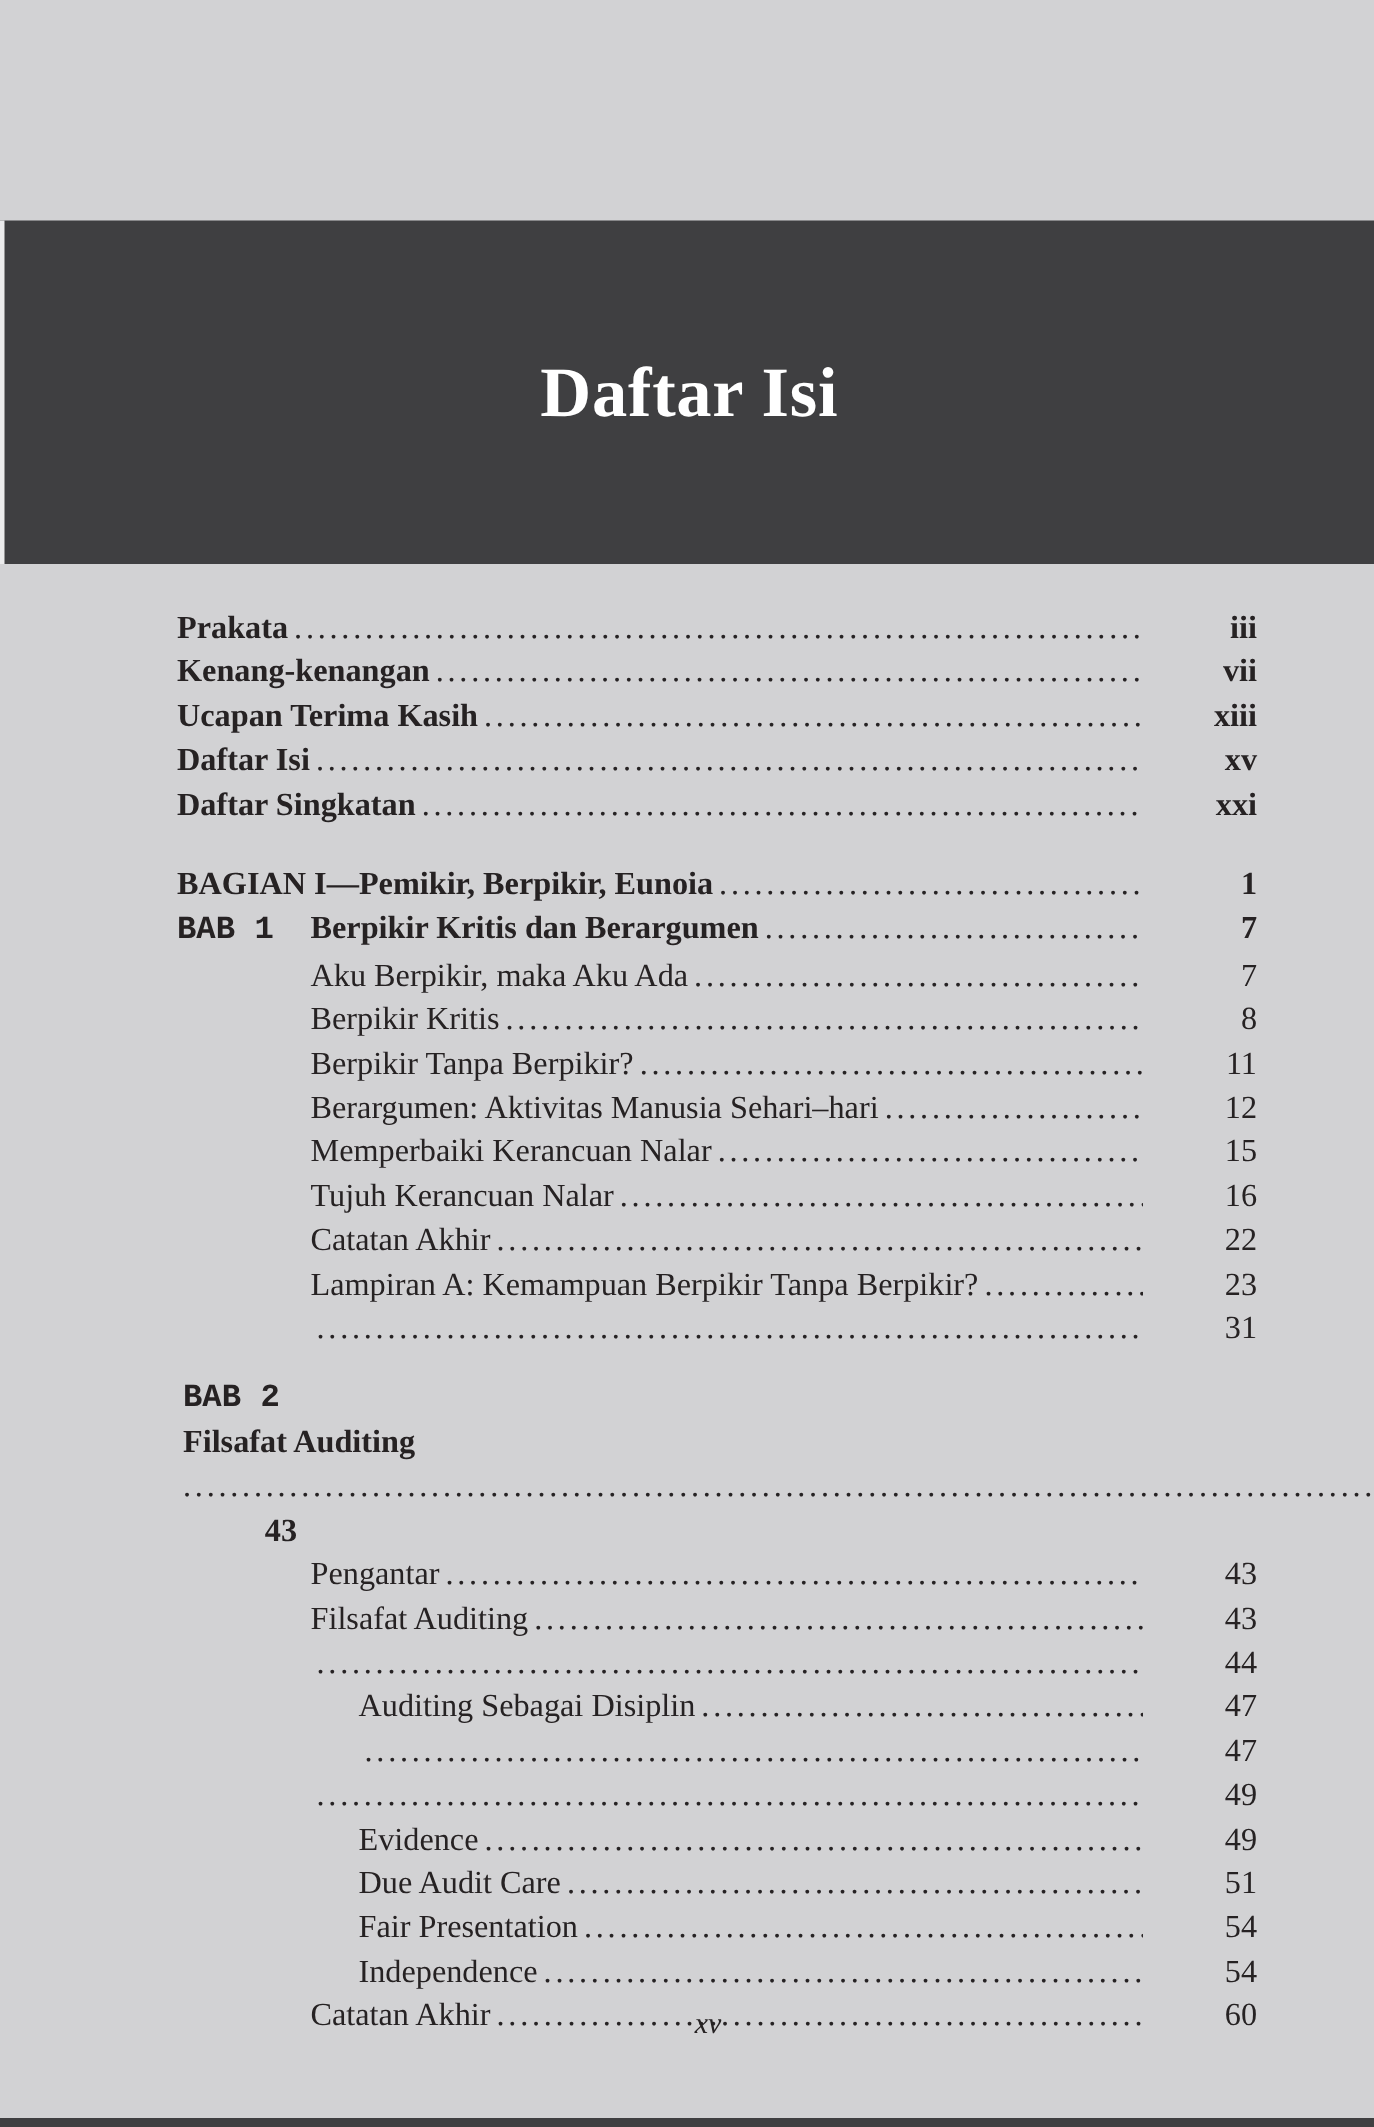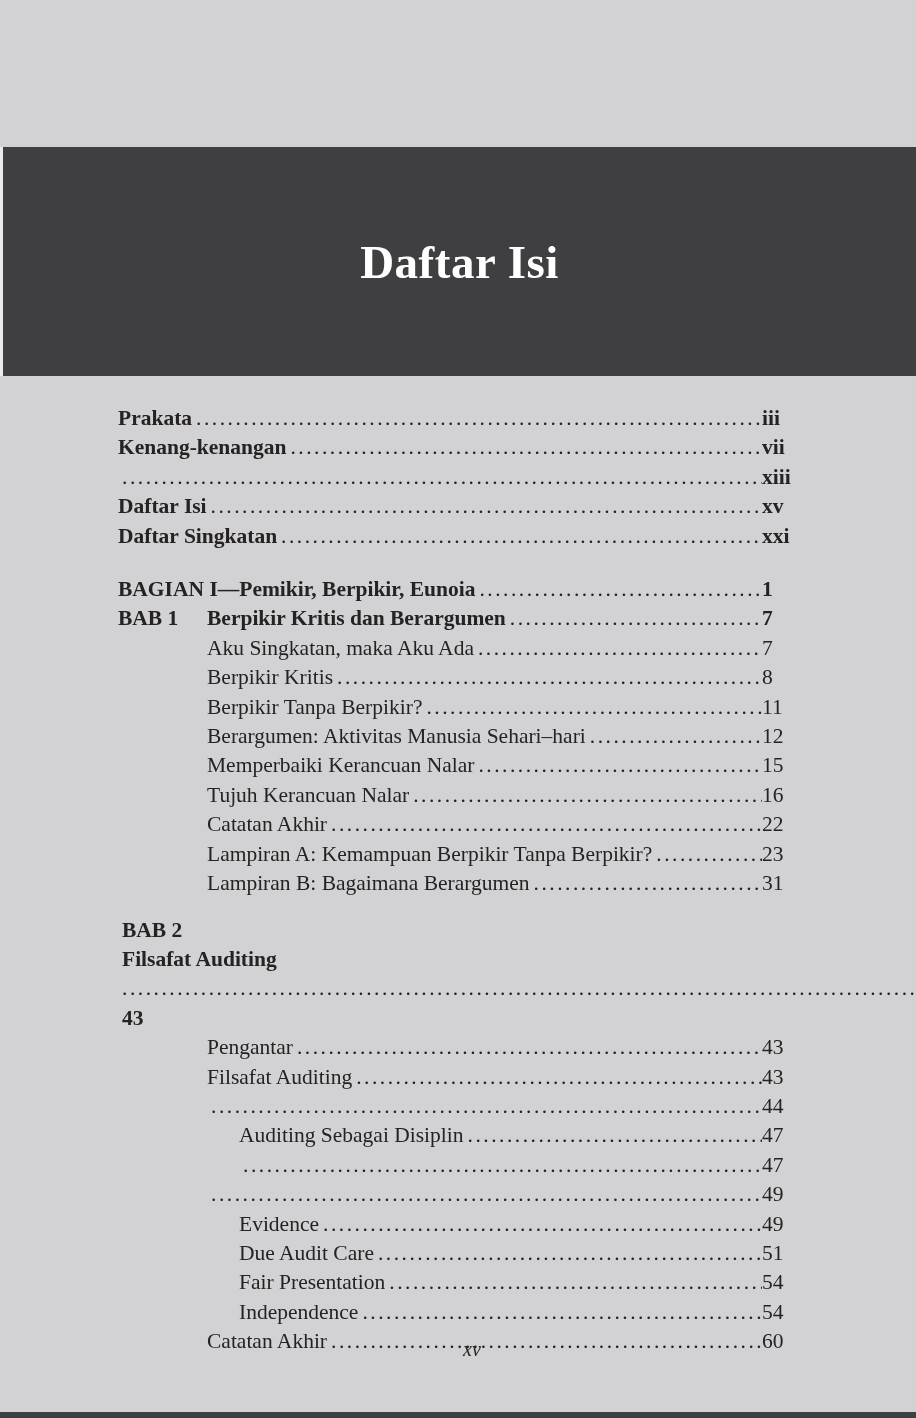--- a/index.html
+++ b/index.html
@@ -48,39 +48,40 @@
   .row.bold   { font-weight: bold; }
   .row.italic { }
   .row.lvl1   { padding-left: 89px; }
   .row.lvl2   { padding-left: 121px; }
   .row.gap-lg { margin-top: 24px; }
   .row.gap-md { margin-top: 17px; flex-direction: column; }
 
   .prefix {
     flex: none;
     width: 89px;
+    font-family: Liberation Mono, monospace;
   }
   .label { flex: none; }
   .dots {
     flex: 1 1 auto;
     overflow: hidden;
     margin-left: 4px;
     min-width: 0;
   }
   .dots::after {
     content: "......................................................................................................................................................";
     letter-spacing: 2.5px;
     font-weight: normal;
     font-style: normal;
   }
   .row.bold .dots::after { font-weight: normal; }
   .pagenum {
     flex: none;
     width: 76px;
-    text-align: left;
+    text-align: right;
   }
 
   
   .folio {
     position: absolute;
     top: 1338px;
     left: 0; right: 0;
     text-align: center;
     font-style: italic;
     font-size: 20px;
@@ -110,20 +111,21 @@
     <span class="pagenum">iii</span>
   </div>
     <div class="row lvl0 bold">
 
     <span class="label">Kenang-kenangan</span>
     <span class="dots"></span>
     <span class="pagenum">vii</span>
   </div>
     <div class="row lvl0 bold">
 
+    <span class="label">Ucapan Terima Kasih</span>
     <span class="dots"></span>
     <span class="pagenum">xiii</span>
   </div>
     <div class="row lvl0 bold">
 
     <span class="label">Daftar Isi</span>
     <span class="dots"></span>
     <span class="pagenum">xv</span>
   </div>
     <div class="row lvl0 bold">
@@ -139,21 +141,21 @@
     <span class="pagenum">1</span>
   </div>
     <div class="row lvl0 bold">
     <span class="prefix">BAB 1</span>
     <span class="label">Berpikir Kritis dan Berargumen</span>
     <span class="dots"></span>
     <span class="pagenum">7</span>
   </div>
     <div class="row lvl1">
 
-    <span class="label">Aku Singkatan, maka Aku Ada</span>
+    <span class="label">Aku Berpikir, maka Aku Ada</span>
     <span class="dots"></span>
     <span class="pagenum">7</span>
   </div>
     <div class="row lvl1">
 
     <span class="label">Berpikir Kritis</span>
     <span class="dots"></span>
     <span class="pagenum">8</span>
   </div>
     <div class="row lvl1">
@@ -187,21 +189,20 @@
     <span class="pagenum">22</span>
   </div>
     <div class="row lvl1 italic">
 
     <span class="label">Lampiran A: Kemampuan Berpikir Tanpa Berpikir?</span>
     <span class="dots"></span>
     <span class="pagenum">23</span>
   </div>
     <div class="row lvl1 italic">
 
-    <span class="label">Lampiran B: Bagaimana Berargumen</span>
     <span class="dots"></span>
     <span class="pagenum">31</span>
   </div>
     <div class="row lvl0 bold gap-md">
     <span class="prefix">BAB 2</span>
     <span class="label">Filsafat Auditing</span>
     <span class="dots"></span>
     <span class="pagenum">43</span>
   </div>
     <div class="row lvl1">

